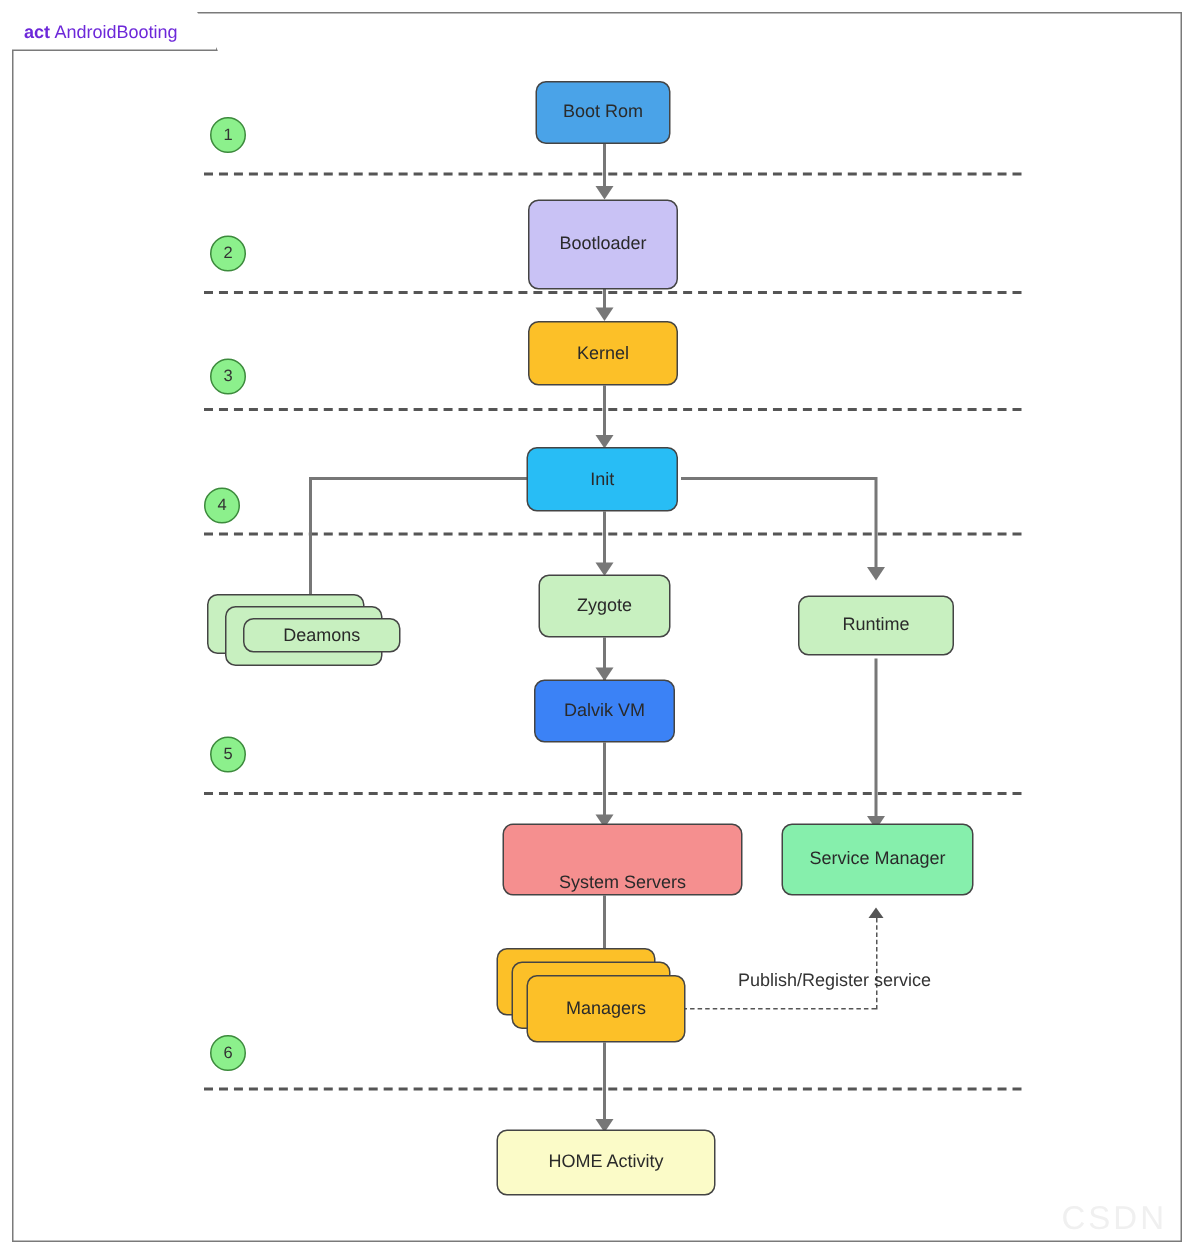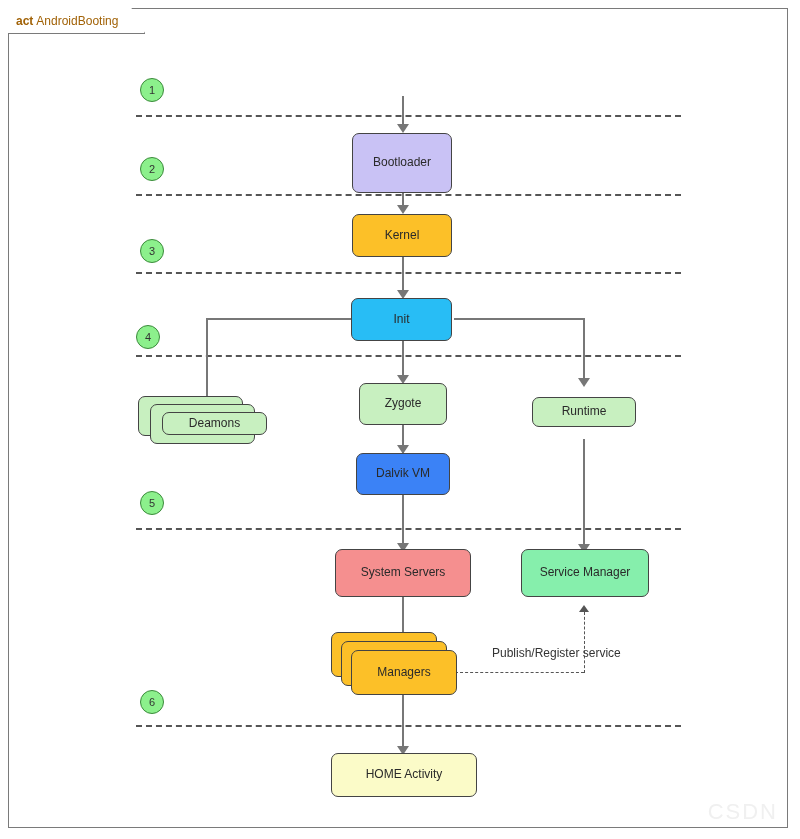--- a/index.html
+++ b/index.html
@@ -34,21 +34,21 @@
     height: 26px;
     padding: 0 26px 0 8px;
     border: 1px solid #7a7a7a;
     border-top: none;
     border-left: none;
     background: #ffffff;
     box-sizing: border-box;
     display: flex;
     align-items: center;
     font-size: 12px;
-    color: #a16207;
+    color: #6d28d9;
     clip-path: polygon(0 0, calc(100% - 14px) 0, 100% 100%, 0 100%);
   }
   .frame-tab .kw {
     font-weight: bold;
     margin-right: 3px;
   }
   .node {
     position: absolute;
     box-sizing: border-box;
     border-radius: 7px;
@@ -204,20 +204,23 @@
   <div class="arrowhead" style="left:397px; top:643px;"></div>
 
   <div class="conn v" style="left:402px; top:695px; height:60px;"></div>
   <div class="arrowhead" style="left:397px; top:746px;"></div>
 
   <div class="dashed-h" style="left:455px; top:672px; width:129px;"></div>
   <div class="dashed-v" style="left:584px; top:612px; height:61px;"></div>
   <div class="arrowhead-sm" style="left:579px; top:605px;"></div>
   <div class="edge-label" style="left:492px; top:646px;">Publish/Register service</div>
 
+  <div class="node" style="left:357px; top:54px; width:90px; height:42px; background:#4aa3e8;">
+    <span>Boot Rom</span>
+  </div>
 
   <div class="node" style="left:352px; top:133px; width:100px; height:60px; background:#c9c2f5;">
     <span>Bootloader</span>
   </div>
 
   <div class="node" style="left:352px; top:214px; width:100px; height:43px; background:#fcc028;">
     <span>Kernel</span>
   </div>
 
   <div class="node" style="left:351px; top:298px; width:101px; height:43px; background:#28bdf5;">
@@ -227,29 +230,29 @@
   <div class="stack-layer" style="left:138px; top:396px; width:105px; height:40px; background:#c8f0c0;"></div>
   <div class="stack-layer" style="left:150px; top:404px; width:105px; height:40px; background:#c8f0c0;"></div>
   <div class="node" style="left:162px; top:412px; width:105px; height:23px; background:#c8f0c0;">
     <span>Deamons</span>
   </div>
 
   <div class="node" style="left:359px; top:383px; width:88px; height:42px; background:#c8f0c0;">
     <span>Zygote</span>
   </div>
 
-  <div class="node" style="left:532px; top:397px; width:104px; height:30px; background:#c8f0c0;">
+  <div class="node" style="left:532px; top:397px; width:104px; height:40px; background:#c8f0c0;">
     <span>Runtime</span>
   </div>
 
   <div class="node" style="left:356px; top:453px; width:94px; height:42px; background:#3b82f6;">
     <span>Dalvik VM</span>
   </div>
 
-  <div class="node" style="left:335px; top:549px; width:136px; height:48px; background:#f58f8f;">
+  <div class="node" style="left:335px; top:549px; width:160px; height:48px; background:#f58f8f;align-items:flex-end;">
     <span>System Servers</span>
   </div>
 
   <div class="node" style="left:521px; top:549px; width:128px; height:48px; background:#86efac;">
     <span>Service Manager</span>
   </div>
 
   <div class="stack-layer" style="left:331px; top:632px; width:106px; height:45px; background:#fcc028;"></div>
   <div class="stack-layer" style="left:341px; top:641px; width:106px; height:45px; background:#fcc028;"></div>
   <div class="node" style="left:351px; top:650px; width:106px; height:45px; background:#fcc028;">

